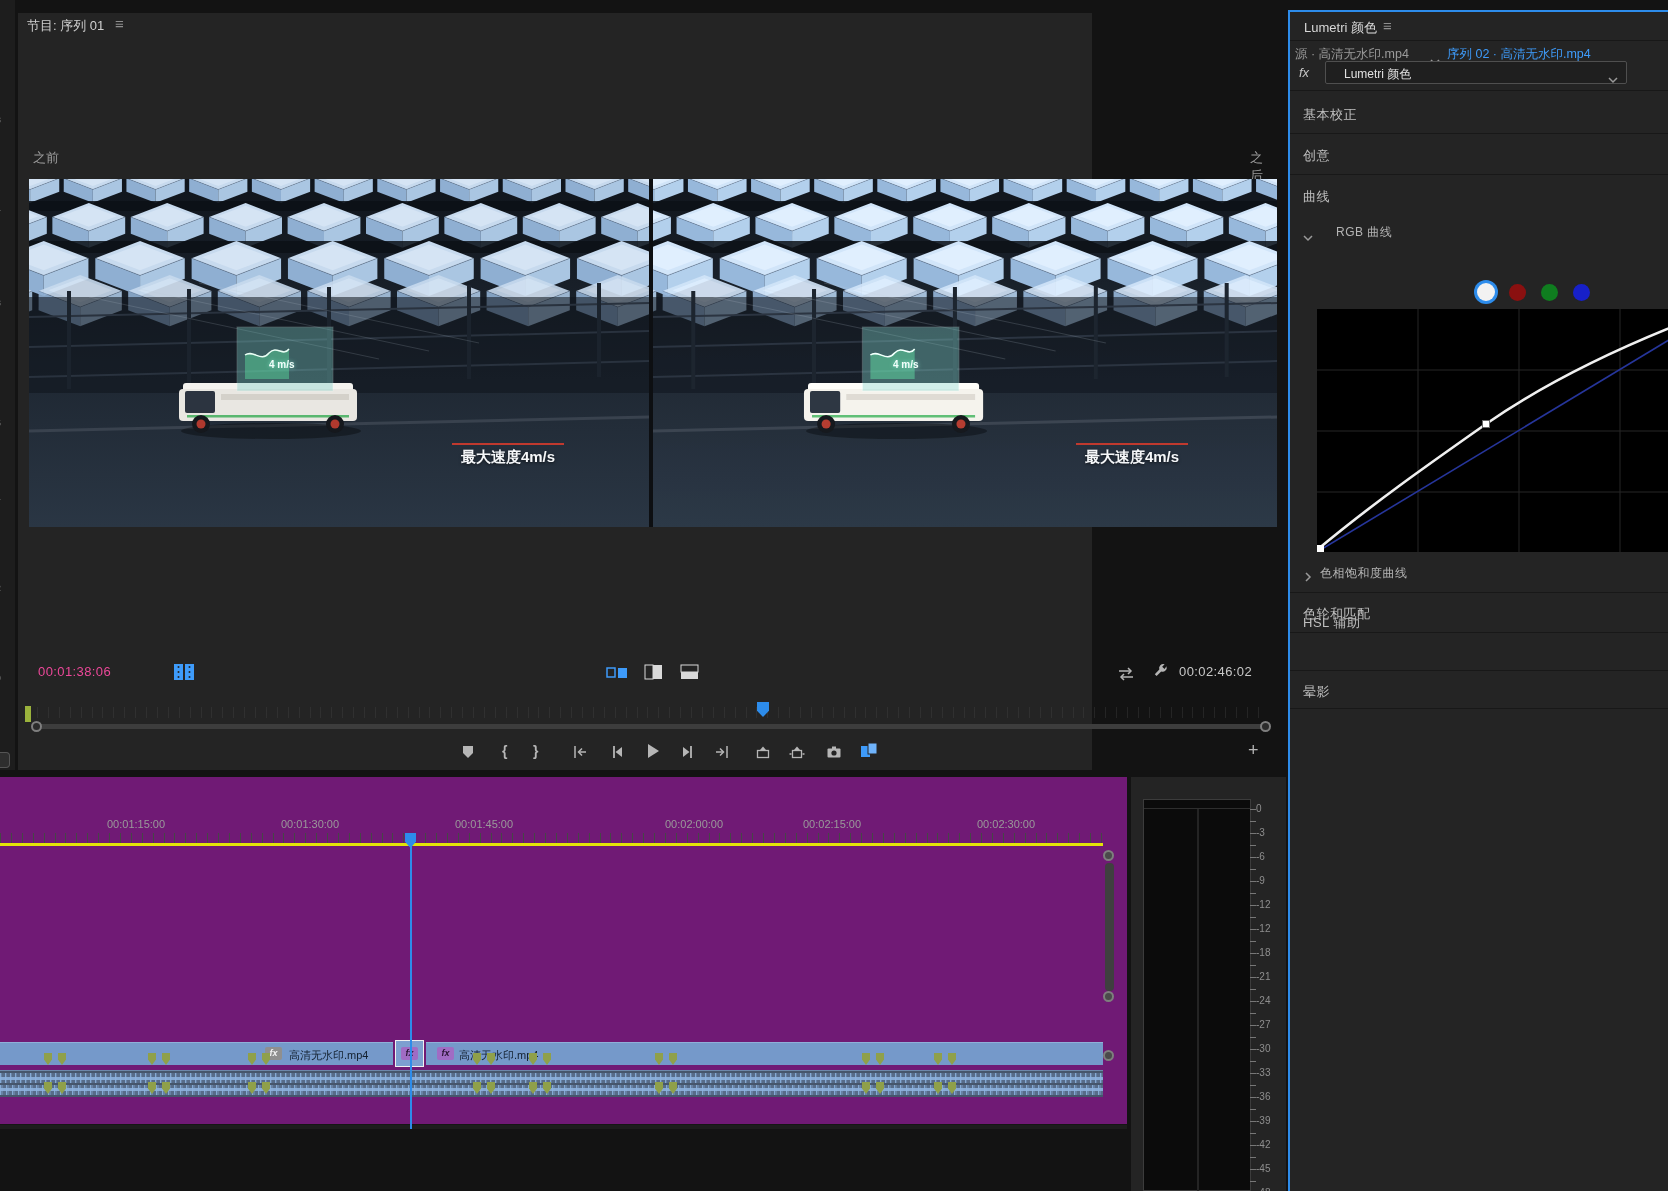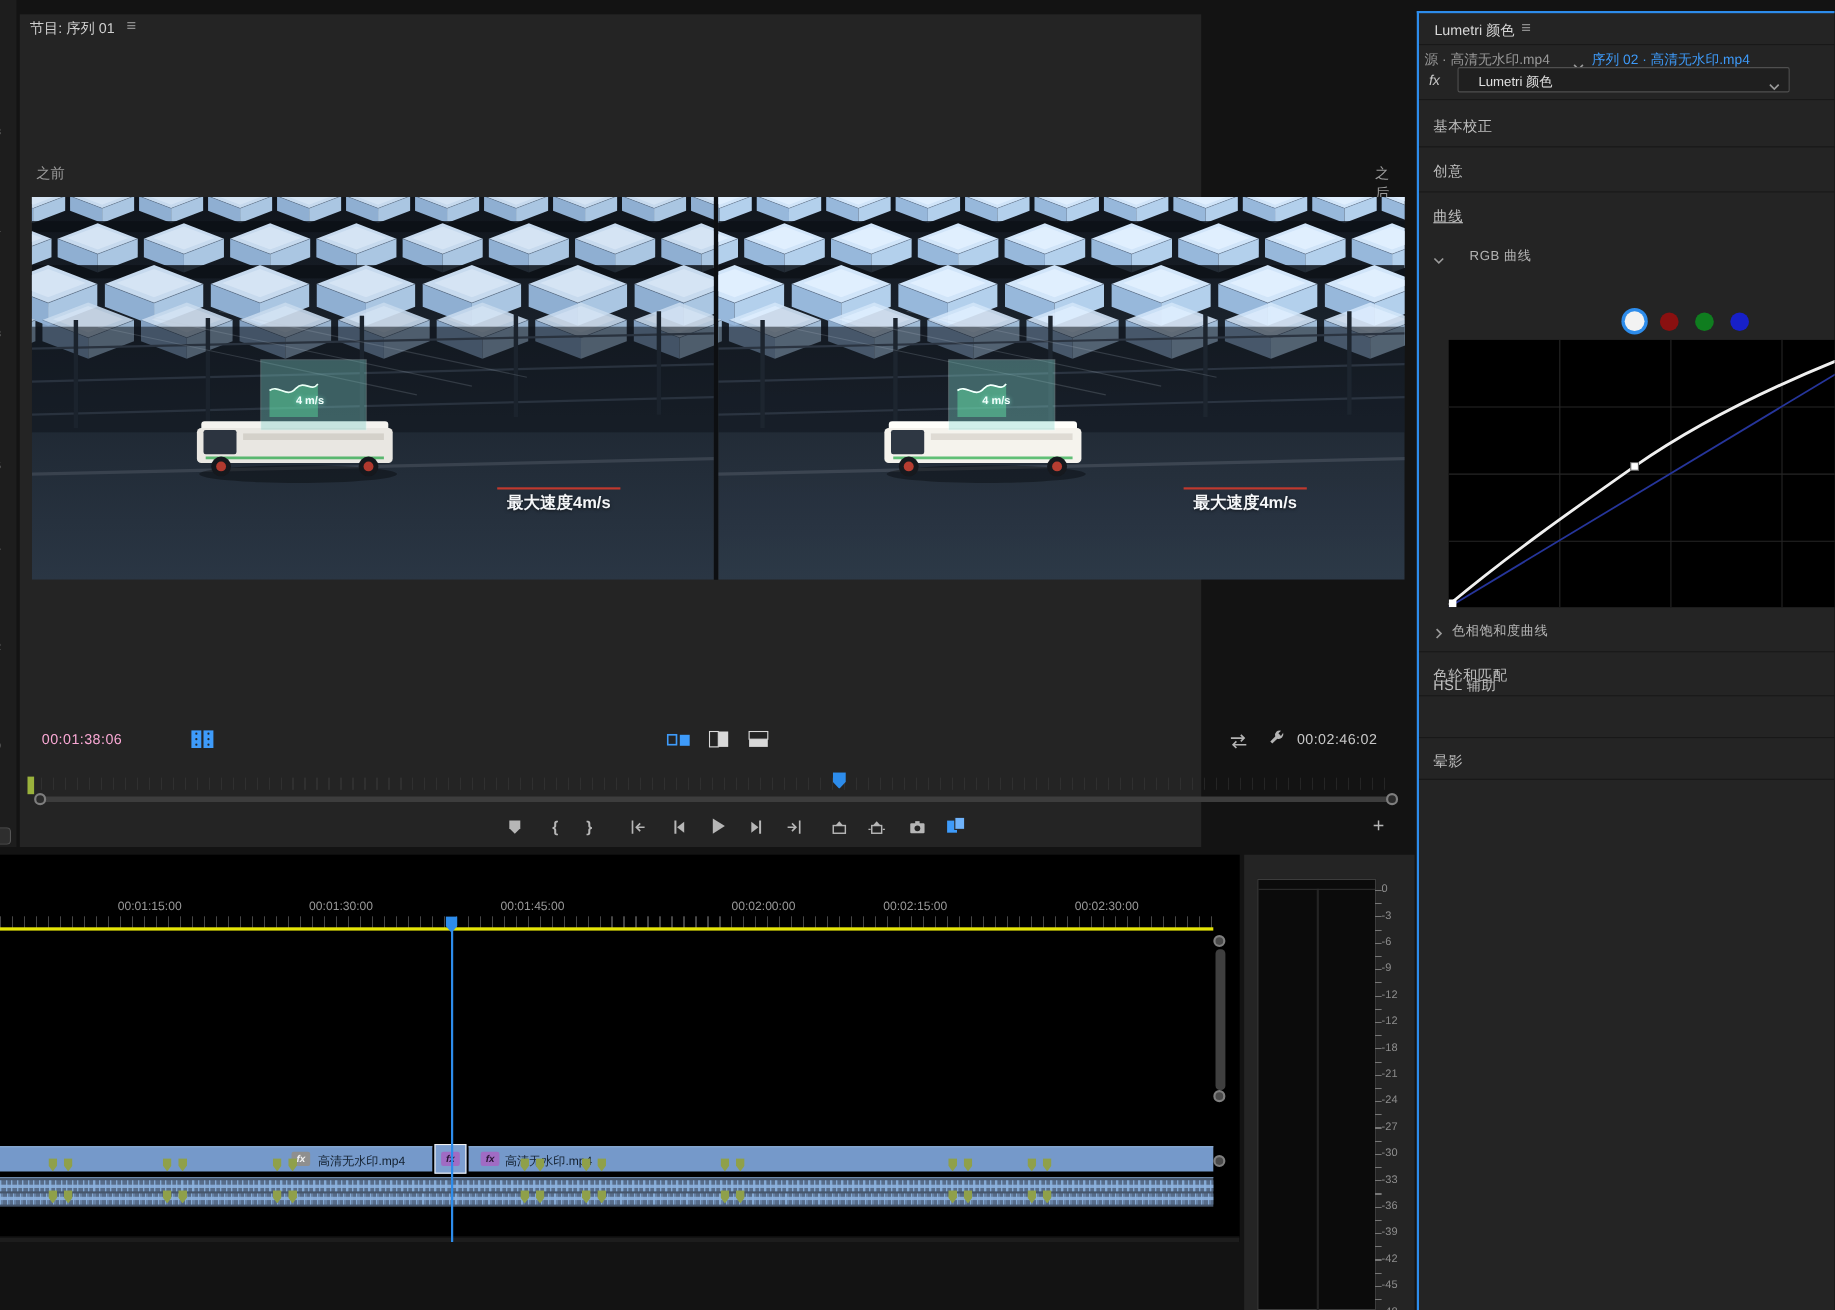--- a/index.html
+++ b/index.html
@@ -146,21 +146,21 @@
     <svg class="abs" style="left:635px;top:166px;filter:brightness(1.05) saturate(.97);" width="624" height="348" viewBox="0 0 620 348" preserveAspectRatio="none">
       <use href="#warehouse"></use>
     </svg>
 
     <span class="holo-text" style="left:251px;top:346px;">4 m/s</span>
     <span class="holo-text" style="left:875px;top:346px;">4 m/s</span>
 
     <div class="overlay-speed" style="left:434px;top:430px;"><span>最大速度4m/s</span></div>
     <div class="overlay-speed" style="left:1058px;top:430px;"><span>最大速度4m/s</span></div>
 
-    <span class="abs" style="left:20px;top:651px;font-size:13px;color:#f9a8d4;letter-spacing:.4px;">00:01:38:06</span>
+    <span class="abs" style="left:20px;top:651px;font-size:13px;color:#ec4899;letter-spacing:.4px;">00:01:38:06</span>
     <span class="ticon" style="left:155px;top:650px;width:22px;height:18px;">
       <svg width="22" height="18">
           <rect x="1" y="1" width="9" height="16" fill="#3e9bfa"></rect>
         <rect x="12" y="1" width="9" height="16" fill="#3e9bfa"></rect>
         <g fill="#242424">
             <circle cx="5.5" cy="4" r="1"></circle>
             <circle cx="5.5" cy="9" r="1"></circle>
             <circle cx="5.5" cy="14" r="1"></circle>
         <circle cx="16.5" cy="4" r="1"></circle>
             <circle cx="16.5" cy="9" r="1"></circle>
@@ -295,21 +295,21 @@
         <svg width="10" height="8">
             <path d="M1 2l4 4 4-4" stroke="#9a9a9a" stroke-width="1.5" fill="none"></path>
           </svg></span>
     </div>
     <div class="sep" style="top:78px;"></div>
 
     <span class="sec-label" style="left:13px;top:94px;">基本校正</span>
     <div class="sep" style="top:121px;"></div>
     <span class="sec-label" style="left:13px;top:135px;">创意</span>
     <div class="sep" style="top:162px;"></div>
-    <span class="sec-label" style="left:13px;top:176px;text-decoration:underline;">曲线</span>
+    <span class="sec-label" style="left:13px;top:176px;">曲线</span>
 
     <span class="chev" style="left:13px;top:216px;">
       <svg width="10" height="8">
           <path d="M1 2l4 4 4-4" stroke="#9a9a9a" stroke-width="1.5" fill="none"></path>
         </svg></span>
     <span class="sec-label" style="left:30px;top:212px;font-size:12px;color:#b4b4b4;margin-left:16px;">RGB 曲线</span>
 
     <div class="abs" style="left:187px;top:271px;width:18px;height:18px;border-radius:50%;background:#f2f2f2;box-shadow:0 0 0 3px #2d8ceb;"></div>
     <div class="abs" style="left:219px;top:272px;width:17px;height:17px;border-radius:50%;background:#8a1010;"></div>
     <div class="abs" style="left:251px;top:272px;width:17px;height:17px;border-radius:50%;background:#0f7d1f;"></div>
@@ -337,21 +337,21 @@
     <span class="sec-label" style="left:30px;top:553px;font-size:12px;color:#b4b4b4;">色相饱和度曲线</span>
     <div class="sep" style="top:580px;"></div>
     <span class="sec-label" style="left:13px;top:593px;">色轮和匹配</span>
     <div class="sep" style="top:620px;"></div>
     <span class="sec-label" style="left:13px;top:602px;">HSL 辅助</span>
     <div class="sep" style="top:658px;"></div>
     <span class="sec-label" style="left:13px;top:671px;">晕影</span>
     <div class="sep" style="top:696px;"></div>
   </div>
 
-  <div class="panel" style="left:0;top:777px;width:1127px;height:352px;background:#000000;overflow:hidden;">
+  <div class="panel" style="left:0;top:777px;width:1127px;height:352px;background:#701a75;overflow:hidden;">
 
     <span class="ruler-label" style="left:107px">00:01:15:00</span>
     <span class="ruler-label" style="left:281px">00:01:30:00</span>
     <span class="ruler-label" style="left:455px">00:01:45:00</span>
     <span class="ruler-label" style="left:665px">00:02:00:00</span>
     <span class="ruler-label" style="left:803px">00:02:15:00</span>
     <span class="ruler-label" style="left:977px">00:02:30:00</span>
     <div class="ticks-h" style="left:0;top:56px;width:1103px;height:11px;"></div>
     <div class="abs" style="left:0;top:66px;width:1103px;height:3px;background:#e3e308;"></div>
     <div class="caret" style="left:405px;top:56px;width:11px;"></div>

